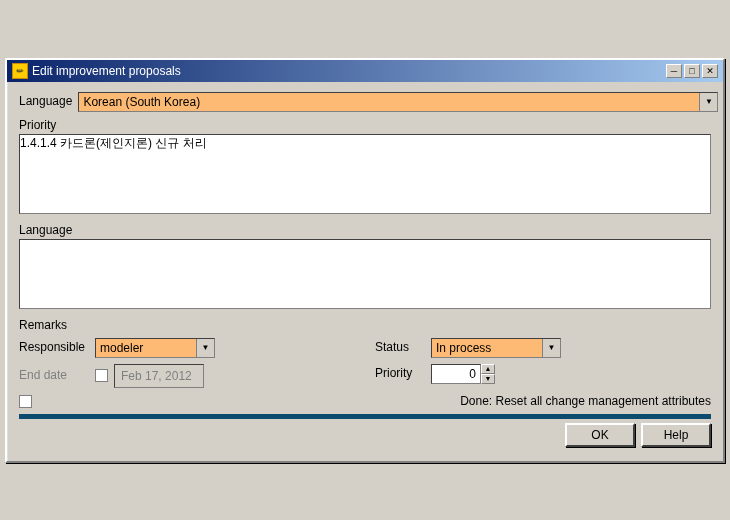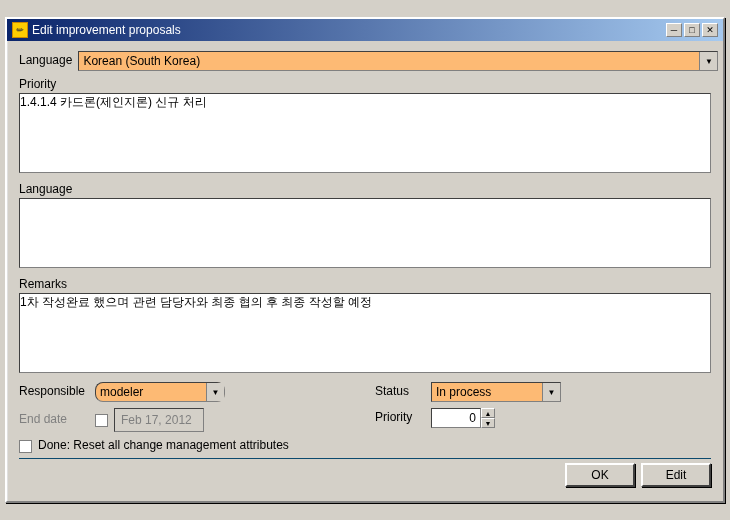--- a/index.html
+++ b/index.html
@@ -135,22 +135,21 @@
     }
     .field-inline {
       display: flex;
       align-items: center;
       gap: 6px;
     }
     .status-select {
       width: 130px;
     }
     .responsible-select {
-      width: 130px;
-      border-radius: 8px;
+      width: 120px;
     }
     .spinner-wrapper {
       display: flex;
       align-items: center;
     }
     .spinner-input {
       width: 50px;
       border: 1px solid #808080;
       border-top-color: #404040;
       border-left-color: #404040;
@@ -207,27 +206,28 @@
       padding: 4px 6px;
       font-size: 12px;
       font-family: inherit;
       width: 90px;
     }
     .done-row {
       display: flex;
       align-items: center;
       gap: 6px;
       margin-bottom: 0;
+      justify-content: space-between;
     }
     .button-row {
       display: flex;
       justify-content: flex-end;
       gap: 6px;
       padding: 4px 0;
-      border-top: 1px solid #0c4a6e;
+      border-top: 5px solid #0c4a6e;
       margin-top: 4px;
     }
     .btn {
       min-width: 70px;
       padding: 3px 12px;
       background: #d4d0c8;
       border: 2px solid #fff;
       border-bottom-color: #404040;
       border-right-color: #404040;
       box-shadow: 1px 1px 0 #000;
@@ -288,21 +288,20 @@
       <textarea class="textarea textarea-proposals" style="">1.4.1.4 카드론(제인지론) 신규 처리</textarea>
     </div>
 
     <div class="field-row">
       <div class="field-label">Language</div>
       <textarea class="textarea textarea-measures" style=""></textarea>
     </div>
 
     <div class="field-row">
       <div class="field-label">Remarks</div>
-      <textarea class="textarea textarea-remarks" style="">1차 작성완료 했으며 관련 담당자와 최종 협의 후 최종 작성할 예정</textarea>
     </div>
 
     <div class="bottom-fields">
       <div class="left-section">
 
         <div class="field-inline" style="margin-bottom:6px;">
           <label class="field-label" style="min-width:70px;">Responsible</label>
           <div class="select-wrapper">
             <select class="responsible-select">
               <option>modeler</option>
@@ -345,17 +344,17 @@
       </div>
     </div>
 
     <div class="done-row">
       <input type="checkbox" style="">
       <label class="field-label">Done: Reset all change management attributes</label>
     </div>
 
     <div class="button-row">
       <button class="btn btn-ok">OK</button>
-      <button class="btn">Edit</button>
+      <button class="btn">Help</button>
     </div>
 
   </div>
 </div>
 
 </body></html>

